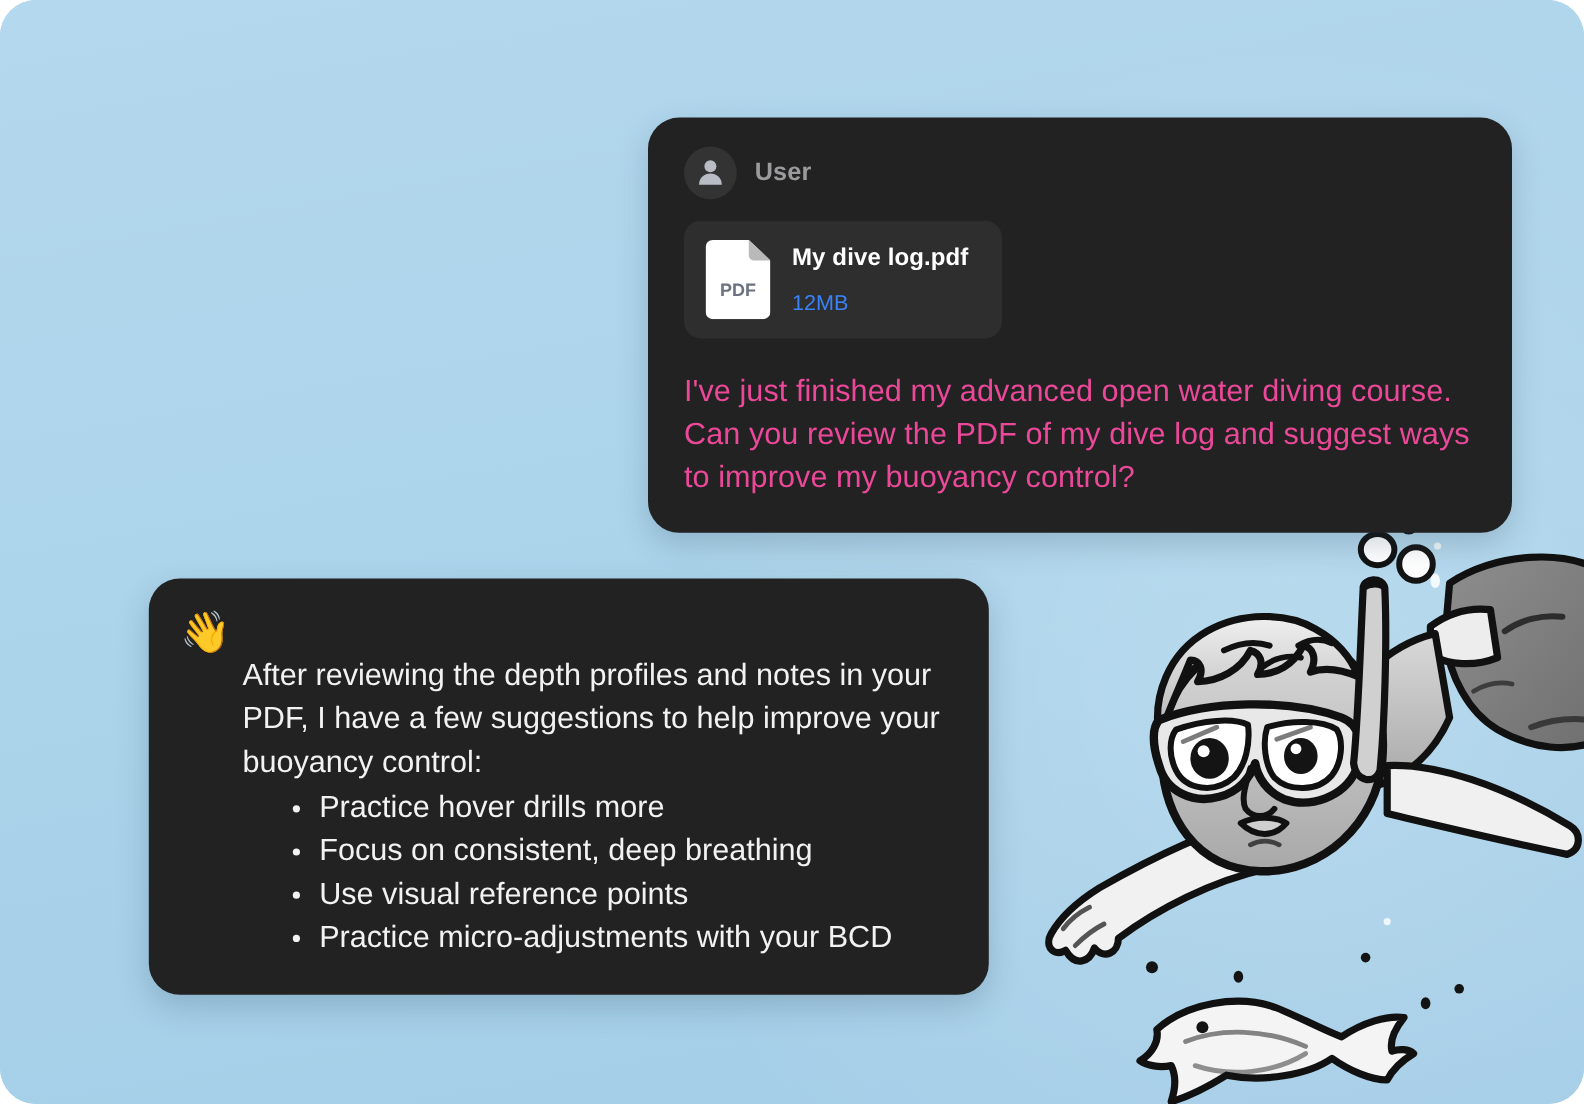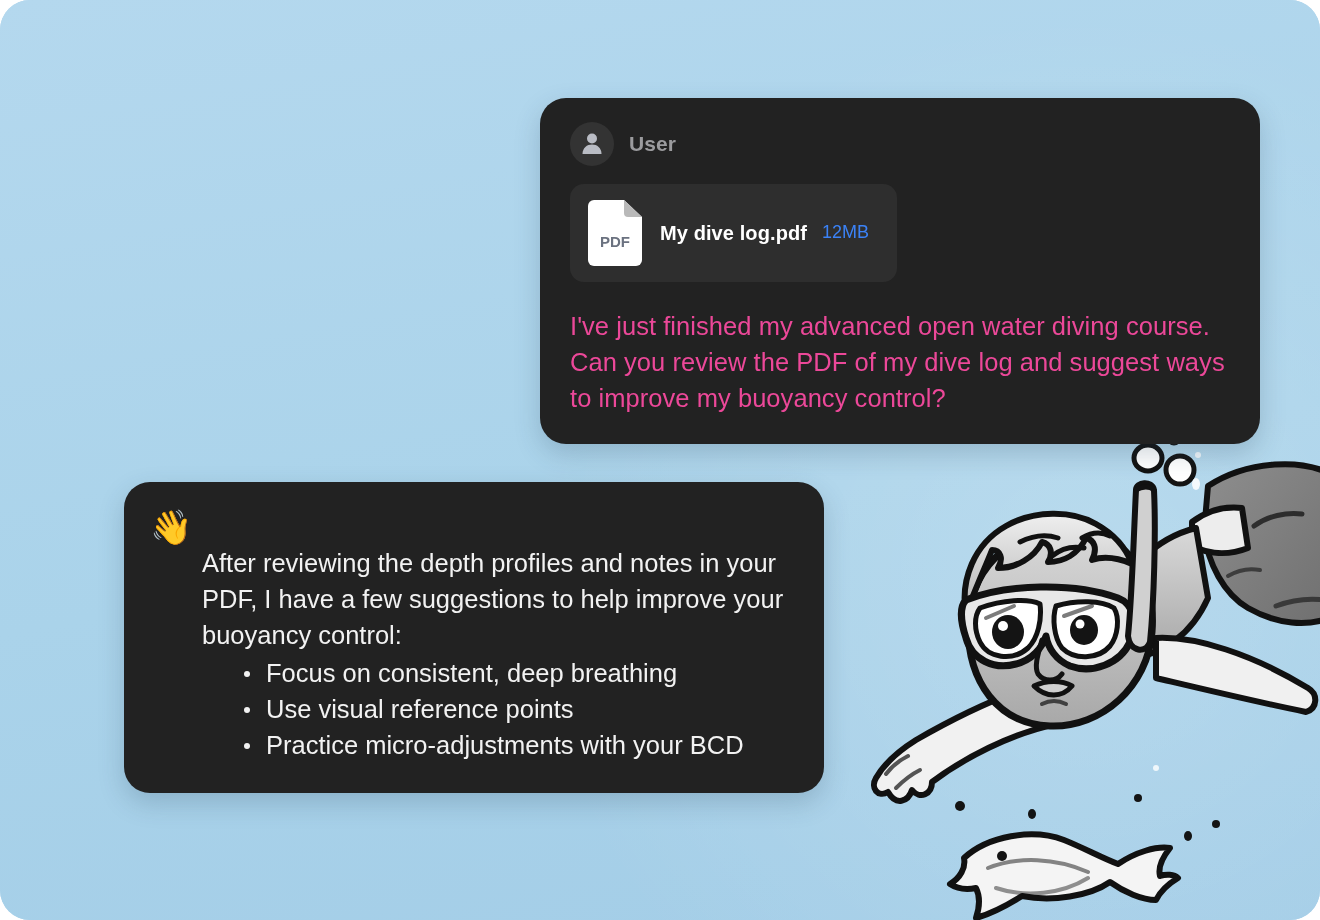--- a/index.html
+++ b/index.html
@@ -94,21 +94,21 @@
     padding: 16px 28px 16px 18px;
     margin-bottom: 26px;
   }
   .file-icon {
     width: 54px;
     height: 66px;
     flex: 0 0 auto;
     position: relative;
   }
   .file-icon svg { display:block; }
-  .file-meta { display: flex; flex-direction: row; gap: 15px; }
+  .file-meta { display: flex; flex-direction: column; gap: 15px; }
   .file-name {
     color: #ffffff;
     font-size: 20px;
     font-weight: bold;
     letter-spacing: 0.1px;
   }
   .file-size {
     color: #3b82f6;
     font-size: 18px;
   }
@@ -331,20 +331,21 @@
 
     <div class="msg-text">I've just finished my advanced open water diving course. Can you review the PDF of my dive log and suggest ways to improve my buoyancy control?</div>
   </div>
 
   <div class="bubble" id="assistant-bubble">
     <div class="assistant-intro">
       <div class="wave-emoji">👋</div>
       <div class="assistant-body">
         <div class="assistant-paragraph">After reviewing the depth profiles and notes in your PDF, I have a few suggestions to help improve your buoyancy control:</div>
         <ul class="assistant-list">
+          <li>Practice hover drills more</li>
           <li>Focus on consistent, deep breathing</li>
           <li>Use visual reference points</li>
           <li>Practice micro-adjustments with your BCD</li>
         </ul>
       </div>
     </div>
   </div>
 
 </div>
 

